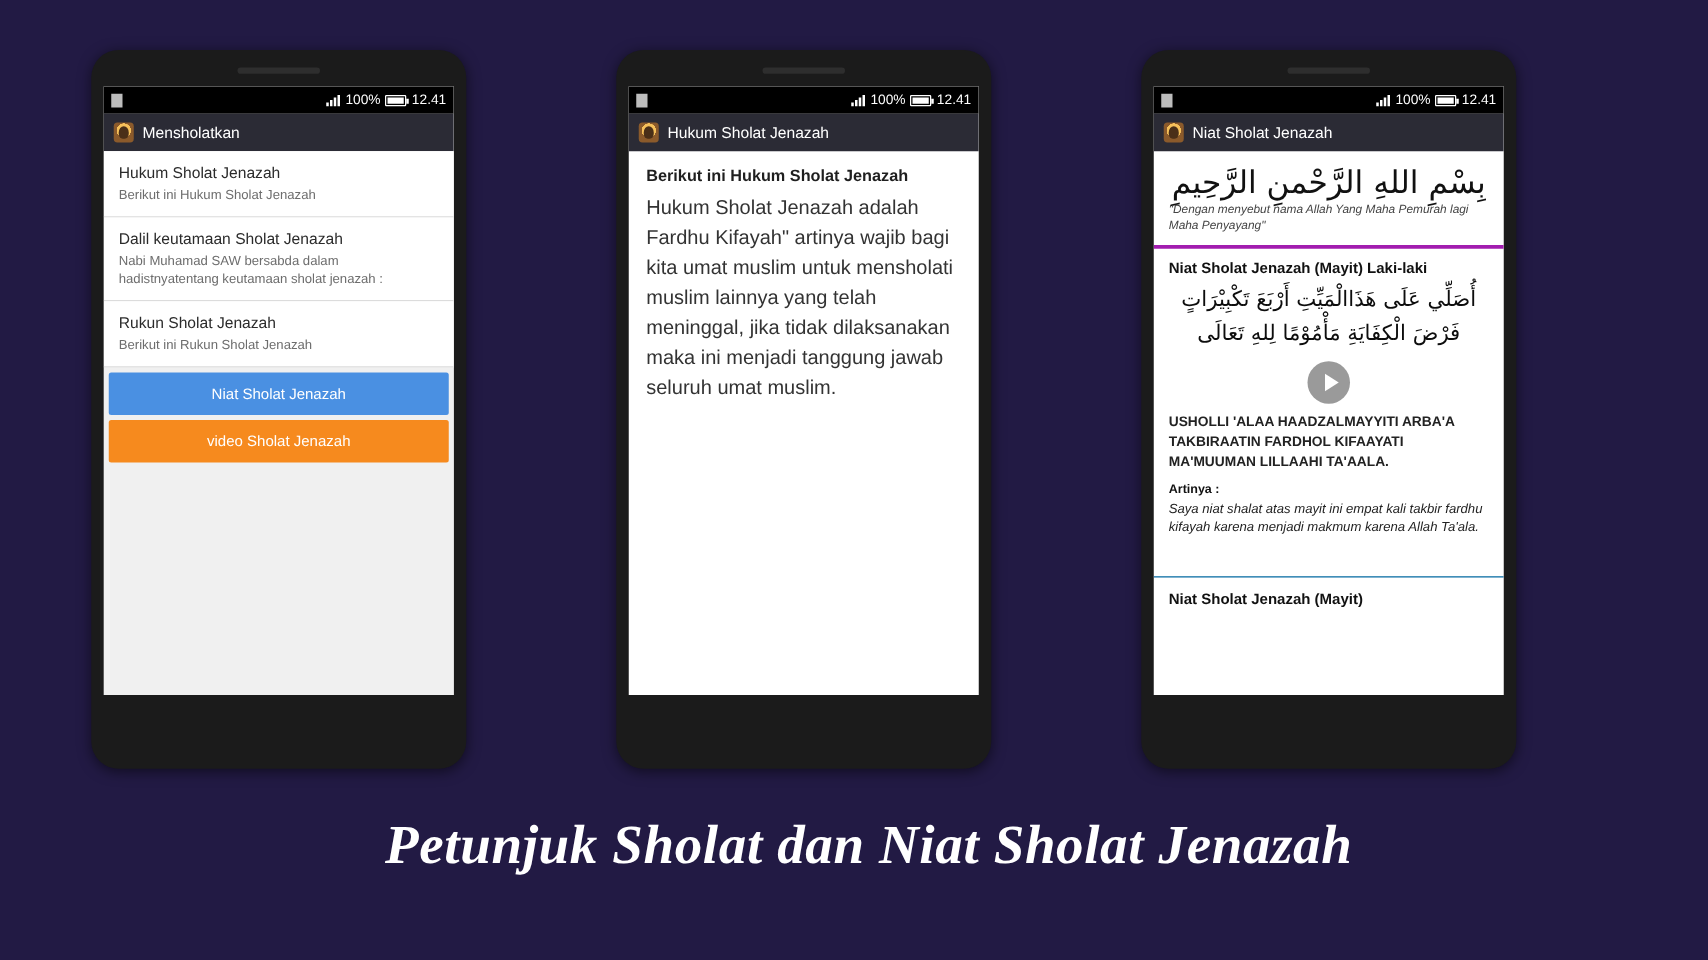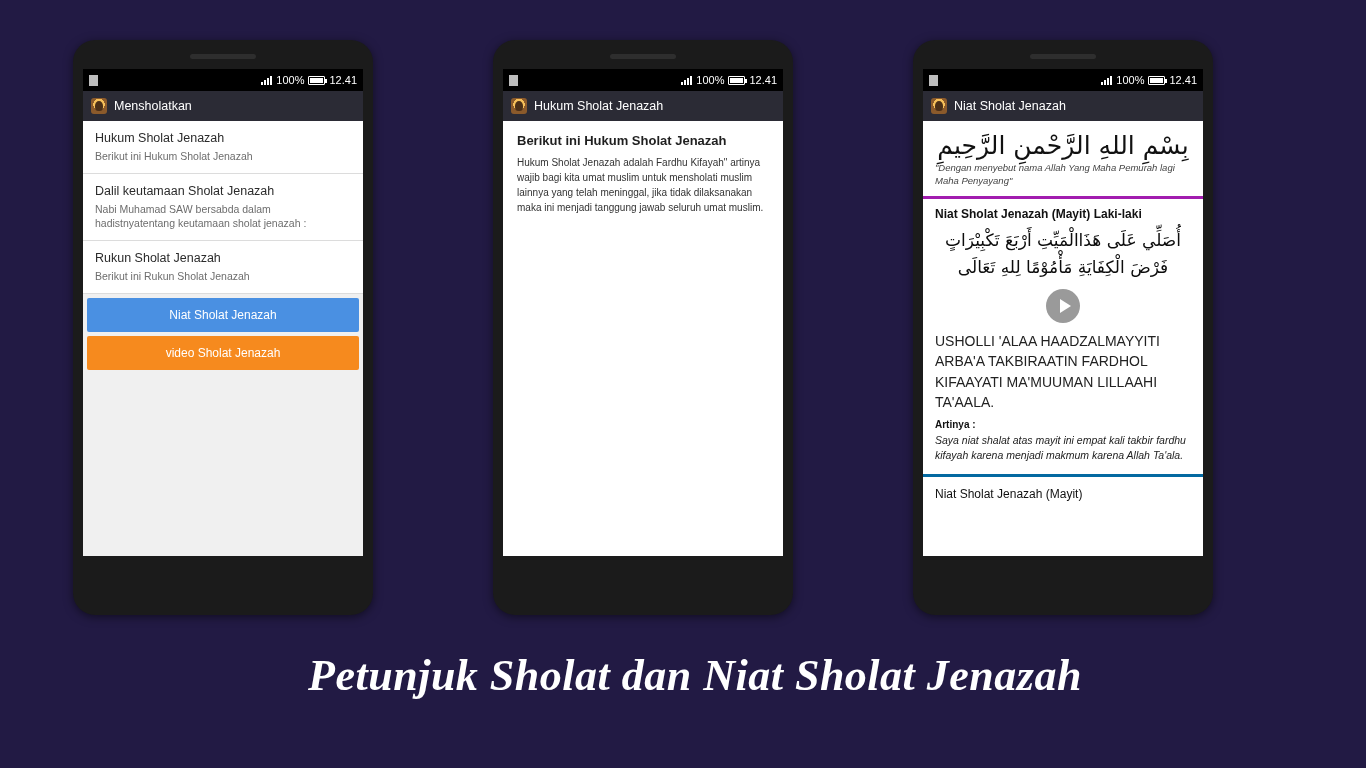--- a/index.html
+++ b/index.html
@@ -138,21 +138,21 @@
   }
   .btn-blue { background: #4a90e2; margin-top: 4px; }
   .btn-orange { background: #f68a1e; }
 
   
   .s2-body { padding: 12px 14px; }
   .s2-h {
     font-size: 13px; font-weight: bold; color: #1f1f1f; margin-bottom: 7px;
   }
   .s2-p {
-    font-size: 10px; color: #333; line-height: 1.5;
+    font-size: 16px; color: #333; line-height: 1.5;
   }
 
   
   .s3-body { padding: 0; }
   .basmalah {
     text-align: center;
     font-family: "DejaVu Sans", sans-serif;
     font-size: 25px;
     color: #111;
     padding: 10px 6px 2px 6px;
@@ -182,32 +182,32 @@
   }
   .play-btn span {
     display: block;
     width: 0; height: 0;
     border-left: 11px solid #fff;
     border-top: 7px solid transparent;
     border-bottom: 7px solid transparent;
     margin-left: 4px;
   }
   .translit {
-    font-size: 14px; color: #222; line-height: 1.45; text-transform: uppercase;
+    font-size: 11px; color: #222; line-height: 1.45; text-transform: uppercase; font-weight: bold;
   }
   .artinya-lbl {
     font-size: 10px; font-weight: bold; color: #111; margin-top: 7px;
   }
   .artinya-txt {
     font-size: 10.5px; font-style: italic; color: #222; line-height: 1.45; margin-top: 3px;
   }
   .s3-footer {
-    border-top: 3px solid #0369a1;
+    border-top: 1px solid #0369a1;
     padding: 10px 12px;
-    font-size: 12px; font-weight: normal; color: #111;
+    font-size: 12px; font-weight: bold; color: #111; margin-top: 21px;
   }
 
   
   .caption {
     position: absolute;
     left: 12px; width: 1366px;
     top: 650px;
     text-align: center;
     color: #ffffff;
     font-family: "Liberation Serif", serif;

